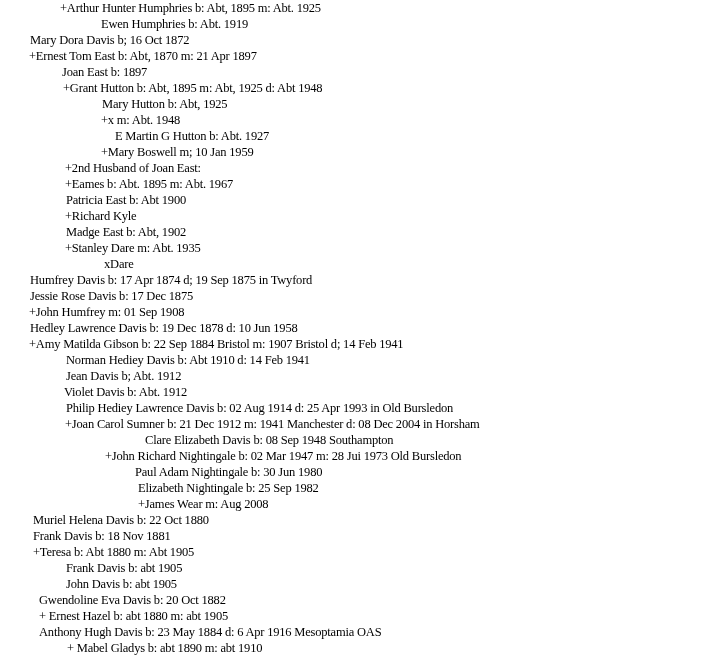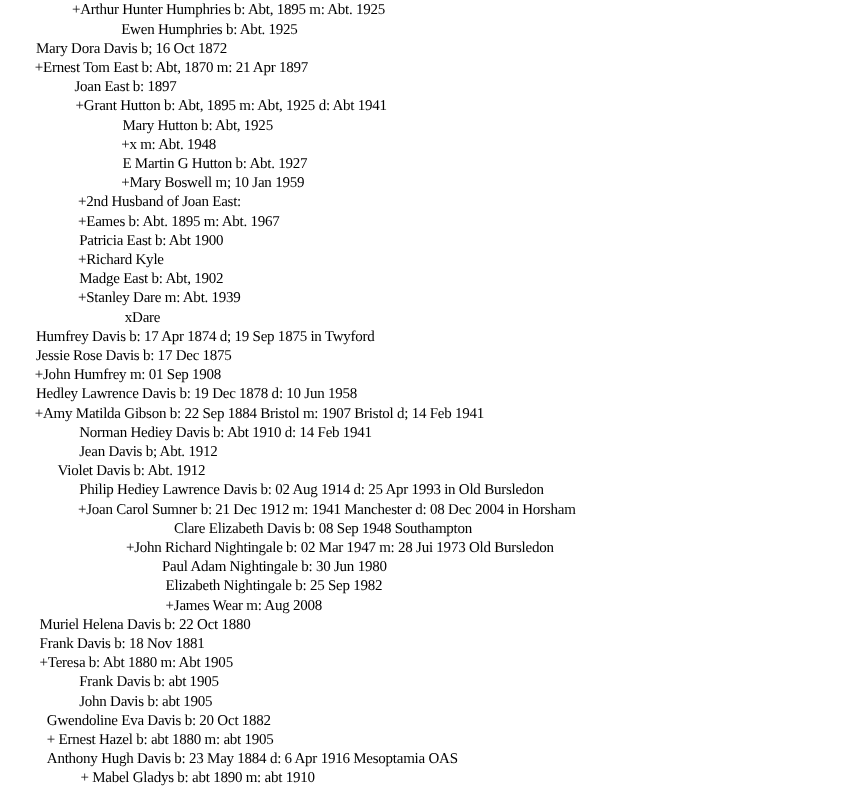--- a/index.html
+++ b/index.html
@@ -5,44 +5,44 @@
     html, body { margin: 0; padding: 0; background: #ffffff; }
     body { width: 719px; height: 668px; position: relative; overflow: hidden;
            font-family: "Liberation Serif", "DejaVu Serif", serif; font-size: 12.5px; color: #000000; }
     .line { position: absolute; white-space: nowrap; line-height: 16px; height: 16px; letter-spacing: -0.2px; }
   </style>
 </head>
 <body>
 
 <div id="doc">
     <div class="line" style="left: 60px; top: 0px;">+Arthur Hunter Humphries b: Abt, 1895 m: Abt. 1925</div>
-    <div class="line" style="left: 101px; top: 16px;">Ewen Humphries b: Abt. 1925</div>
+    <div class="line" style="left: 101px; top: 16px;">Ewen Humphries b: Abt. 1919</div>
     <div class="line" style="left: 30px; top: 32px;">Mary Dora Davis b; 16 Oct 1872</div>
     <div class="line" style="left: 29px; top: 48px; text-align: right;">+Ernest Tom East b: Abt, 1870 m: 21 Apr 1897</div>
     <div class="line" style="left: 62px; top: 64px;">Joan East b: 1897</div>
-    <div class="line" style="left: 63px; top: 80px;">+Grant Hutton b: Abt, 1895 m: Abt, 1925 d: Abt 1941</div>
+    <div class="line" style="left: 63px; top: 80px;">+Grant Hutton b: Abt, 1895 m: Abt, 1925 d: Abt 1948</div>
     <div class="line" style="left: 102px; top: 96px;">Mary Hutton b: Abt, 1925</div>
     <div class="line" style="left: 101px; top: 112px;">+x m: Abt. 1948</div>
-    <div class="line" style="left: 102px; top: 128px;">E Martin G Hutton b: Abt. 1927</div>
+    <div class="line" style="left: 115px; top: 128px;">E Martin G Hutton b: Abt. 1927</div>
     <div class="line" style="left: 101px; top: 144px;">+Mary Boswell m; 10 Jan 1959</div>
     <div class="line" style="left: 65px; top: 160px;">+2nd Husband of Joan East:</div>
     <div class="line" style="left: 65px; top: 176px;">+Eames b: Abt. 1895 m: Abt. 1967</div>
     <div class="line" style="left: 66px; top: 192px;">Patricia East b: Abt 1900</div>
     <div class="line" style="left: 65px; top: 208px;">+Richard Kyle</div>
     <div class="line" style="left: 66px; top: 224px;">Madge East b: Abt, 1902</div>
-    <div class="line" style="left: 65px; top: 240px;">+Stanley Dare m: Abt. 1939</div>
+    <div class="line" style="left: 65px; top: 240px;">+Stanley Dare m: Abt. 1935</div>
     <div class="line" style="left: 104px; top: 256px;">xDare</div>
     <div class="line" style="left: 30px; top: 272px;">Humfrey Davis b: 17 Apr 1874 d; 19 Sep 1875 in Twyford</div>
     <div class="line" style="left: 30px; top: 288px;">Jessie Rose Davis b: 17 Dec 1875</div>
     <div class="line" style="left: 29px; top: 304px;">+John Humfrey m: 01 Sep 1908</div>
     <div class="line" style="left: 30px; top: 320px;">Hedley Lawrence Davis b: 19 Dec 1878 d: 10 Jun 1958</div>
     <div class="line" style="left: 29px; top: 336px;">+Amy Matilda Gibson b: 22 Sep 1884 Bristol m: 1907 Bristol d; 14 Feb 1941</div>
     <div class="line" style="left: 66px; top: 352px;">Norman Hediey Davis b: Abt 1910 d: 14 Feb 1941</div>
     <div class="line" style="left: 66px; top: 368px;">Jean Davis b; Abt. 1912</div>
-    <div class="line" style="left: 48px; top: 384px;">Violet Davis b: Abt. 1912</div>
+    <div class="line" style="left: 64px; top: 384px;">Violet Davis b: Abt. 1912</div>
     <div class="line" style="left: 66px; top: 400px;">Philip Hediey Lawrence Davis b: 02 Aug 1914 d: 25 Apr 1993 in Old Bursledon</div>
     <div class="line" style="left: 65px; top: 416px;">+Joan Carol Sumner b: 21 Dec 1912 m: 1941 Manchester d: 08 Dec 2004 in Horsham</div>
     <div class="line" style="left: 105px; top: 432px; margin-left: 40px;">Clare Elizabeth Davis b: 08 Sep 1948 Southampton</div>
     <div class="line" style="left: 105px; top: 448px;">+John Richard Nightingale b: 02 Mar 1947 m: 28 Jui 1973 Old Bursledon</div>
     <div class="line" style="left: 135px; top: 464px;">Paul Adam Nightingale b: 30 Jun 1980</div>
     <div class="line" style="left: 138px; top: 480px;">Elizabeth Nightingale b: 25 Sep 1982</div>
     <div class="line" style="left: 138px; top: 496px;">+James Wear m: Aug 2008</div>
     <div class="line" style="left: 33px; top: 512px;">Muriel Helena Davis b: 22 Oct 1880</div>
     <div class="line" style="left: 33px; top: 528px;">Frank Davis b: 18 Nov 1881</div>
     <div class="line" style="left: 33px; top: 544px;">+Teresa b: Abt 1880 m: Abt 1905</div>

